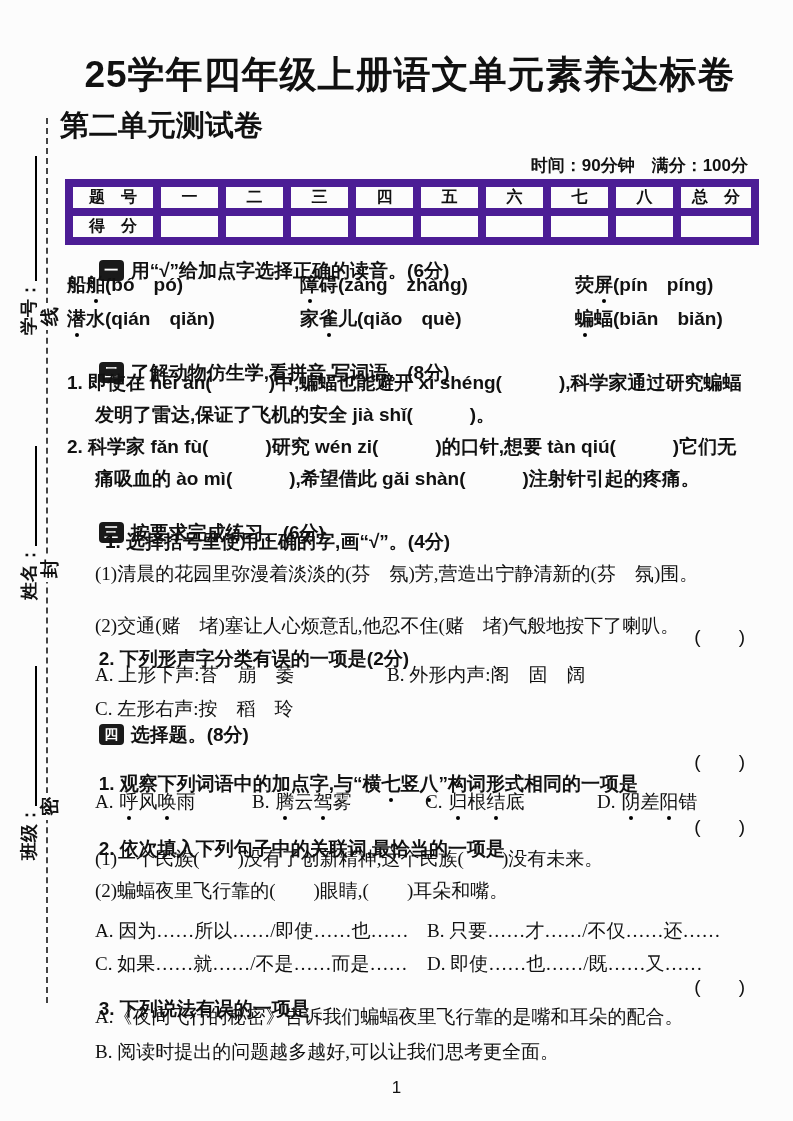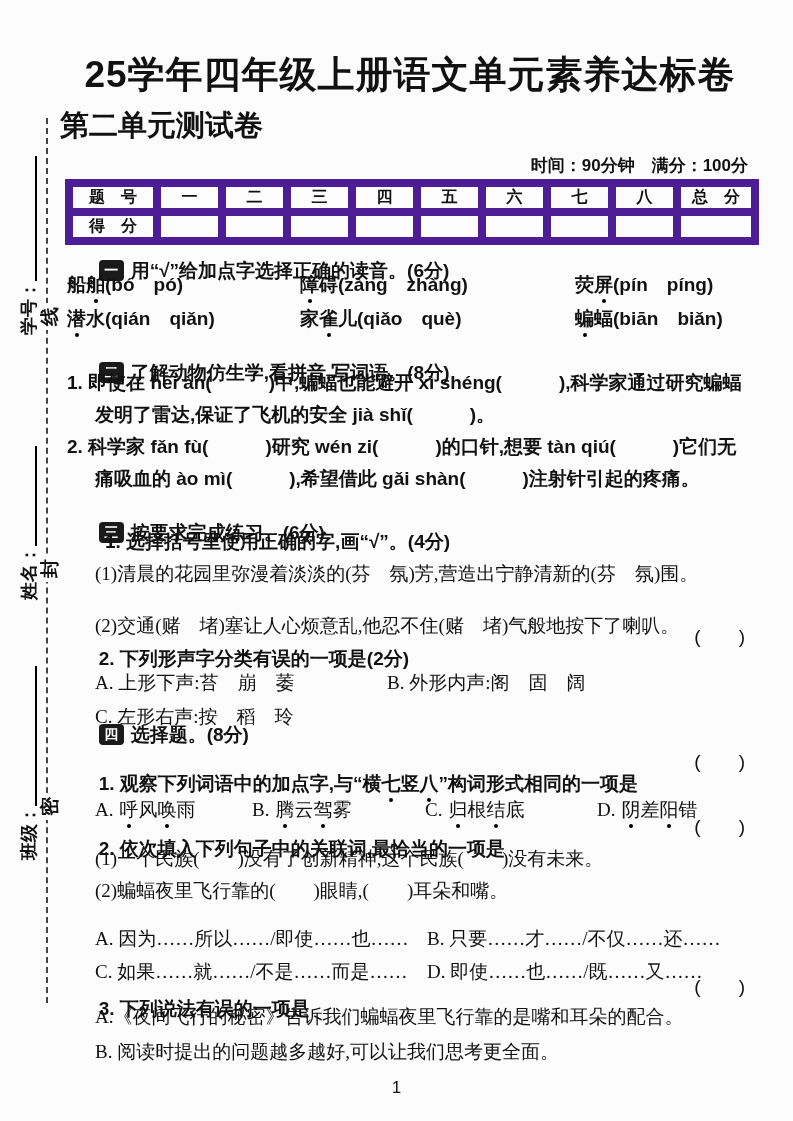--- a/index.html
+++ b/index.html
@@ -64,21 +64,21 @@
   }
   .blank-right { position:absolute; right:12px; top:0; font-weight:400; }
   
   .dt { position:relative; display:inline-block; }
   .dt::after {
     content:""; position:absolute; left:50%; bottom:-5px;
     width:4px; height:4px; background:#000; border-radius:50%;
     transform:translateX(-50%);
   }
   .word { position:absolute; top:0; }
-  .opt  { position:absolute; top:16px; }
+  .opt  { position:absolute; top:8px; }
   .opt .lbl { margin-right:6px; }
   .pagenum {
     position:absolute; top:1078px; left:0; width:793px;
     text-align:center; font-size:17px;
   }
 </style>
 </head>
 <body>
 
 <div class="page">

